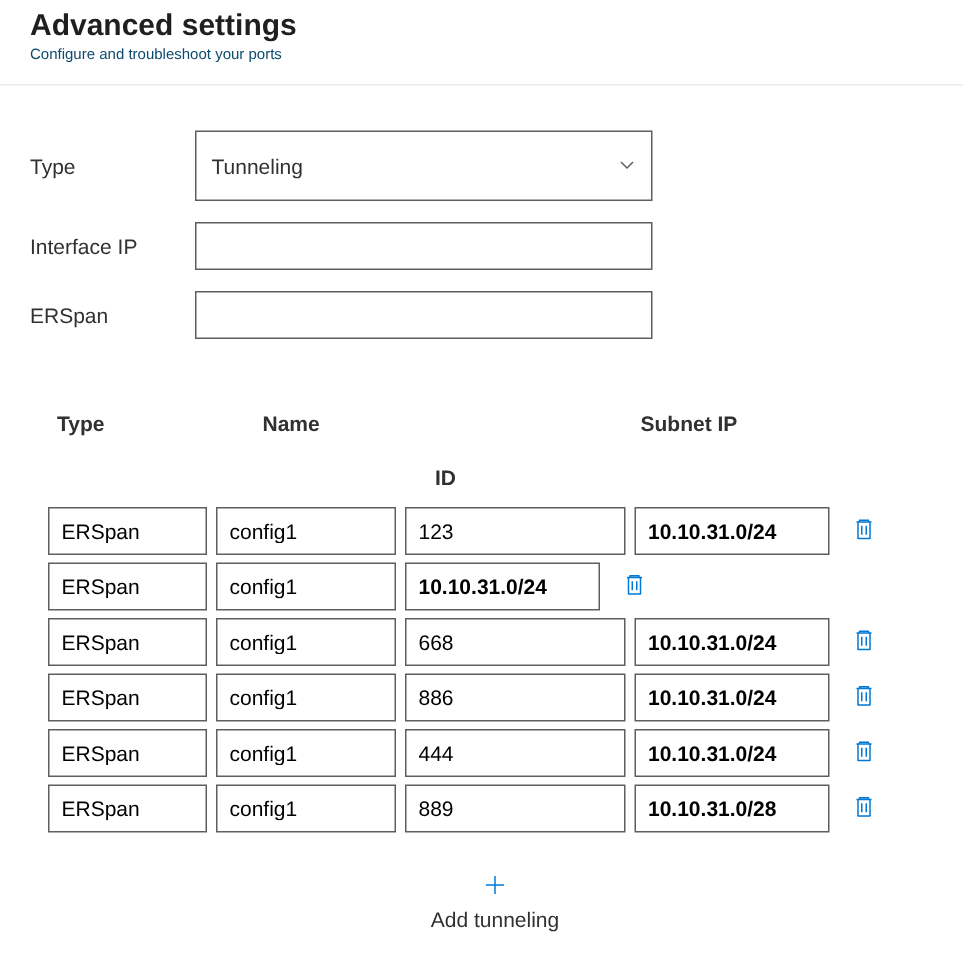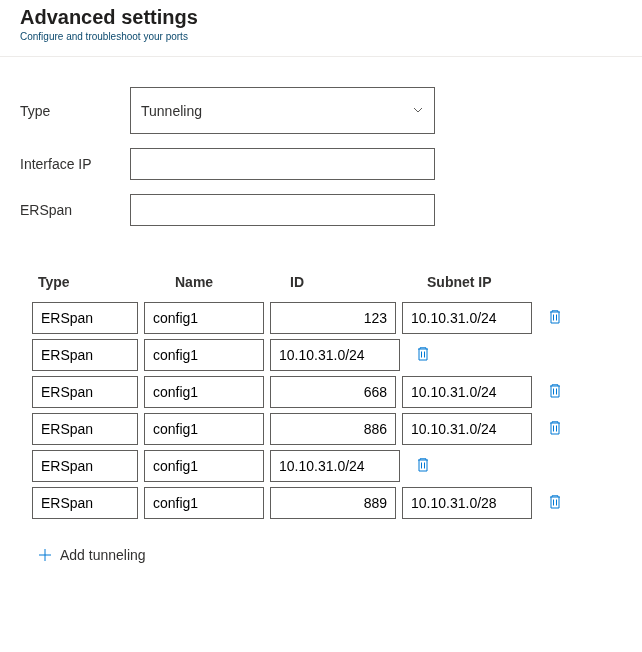--- a/index.html
+++ b/index.html
@@ -73,21 +73,21 @@
     }
     .table-header {
       display: flex;
       padding: 0 0 12px 6px;
       font-weight: 600;
       font-size: 14px;
       color: #323130;
     }
     .col-type { width: 137px; }
     .col-name { width: 115px; }
-    .col-id { width: 137px; }
+    .col-id { width: 137px; margin-top: 36px; }
     .col-source { width: 137px; }
     .table-body {
       display: flex;
       flex-direction: column;
       gap: 5px;
     }
     .table-row {
       display: flex;
       align-items: center;
       gap: 6px;
@@ -96,41 +96,42 @@
       height: 32px;
       border: 1px solid #605e5c;
       padding: 0 8px;
       font-size: 14px;
       font-family: inherit;
       outline: none;
       background: #ffffff;
     }
     .cell-type { width: 106px; }
     .cell-name { width: 120px; }
-    .cell-id { width: 126px; text-align: right; }
-    .cell-source { width: 130px; }
+    .cell-id { width: 147px; }
+    .cell-source { width: 130px; font-weight: bold; }
     .delete-btn {
       width: 26px;
       height: 32px;
       display: flex;
       align-items: center;
       justify-content: center;
       cursor: pointer;
       background: none;
       border: none;
       margin-left: 4px;
     }
     .add-row {
       display: flex;
       align-items: center;
       gap: 8px;
       margin-top: 28px;
       padding-left: 6px;
       cursor: pointer;
       color: #0078d4;
+      flex-direction: column;
     }
     .add-row .plus-icon {
       display: flex;
       align-items: center;
     }
     .add-row .add-label {
       color: #323130;
       font-size: 14px;
     }
   </style>
@@ -211,20 +212,21 @@
         <input class="cell-input cell-source" value="10.10.31.0/24" style="">
         <button class="delete-btn">
           <span><svg width="16" height="16" viewBox="0 0 16 16">
               <path d="M3 3 L13 3 M5 3 L5 1.8 L11 1.8 L11 3 M4 3 L4 14 L12 14 L12 3 M6.5 5.5 L6.5 11.5 M9.5 5.5 L9.5 11.5" stroke="#0078d4" stroke-width="1" fill="none" stroke-linejoin="round"></path>
             </svg></span>
         </button>
       </div>
       <div class="table-row">
         <input class="cell-input cell-type" value="ERSpan" style="">
         <input class="cell-input cell-name" value="config1" style="">
+        <input class="cell-input cell-id" value="444" style="">
         <input class="cell-input cell-source" value="10.10.31.0/24" style="">
         <button class="delete-btn">
           <span><svg width="16" height="16" viewBox="0 0 16 16">
               <path d="M3 3 L13 3 M5 3 L5 1.8 L11 1.8 L11 3 M4 3 L4 14 L12 14 L12 3 M6.5 5.5 L6.5 11.5 M9.5 5.5 L9.5 11.5" stroke="#0078d4" stroke-width="1" fill="none" stroke-linejoin="round"></path>
             </svg></span>
         </button>
       </div>
       <div class="table-row">
         <input class="cell-input cell-type" value="ERSpan" style="">
         <input class="cell-input cell-name" value="config1" style="">

